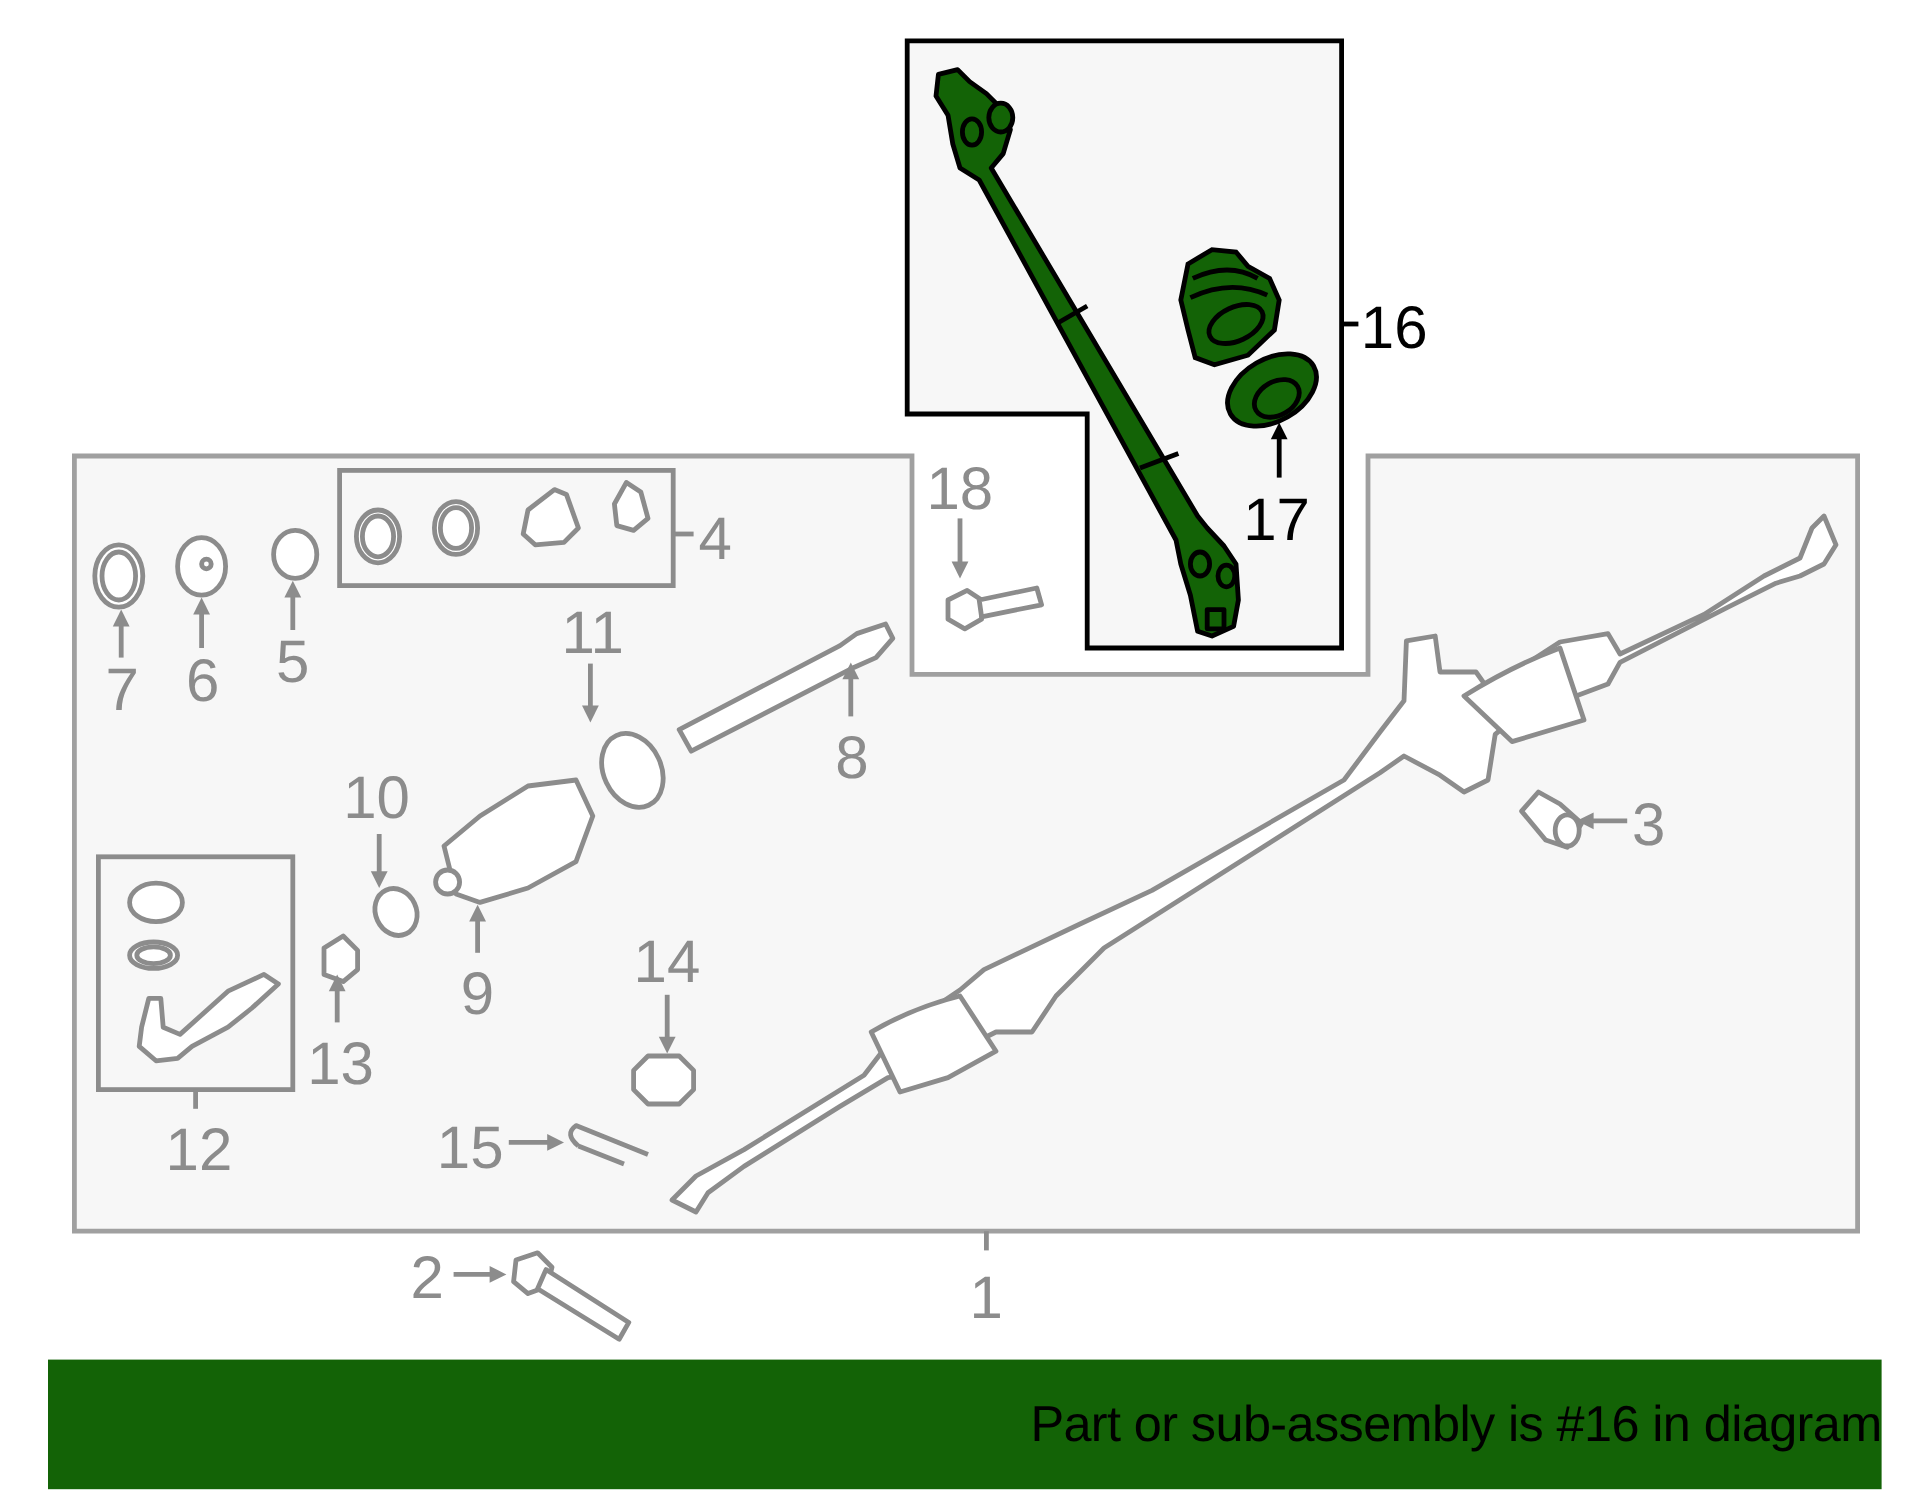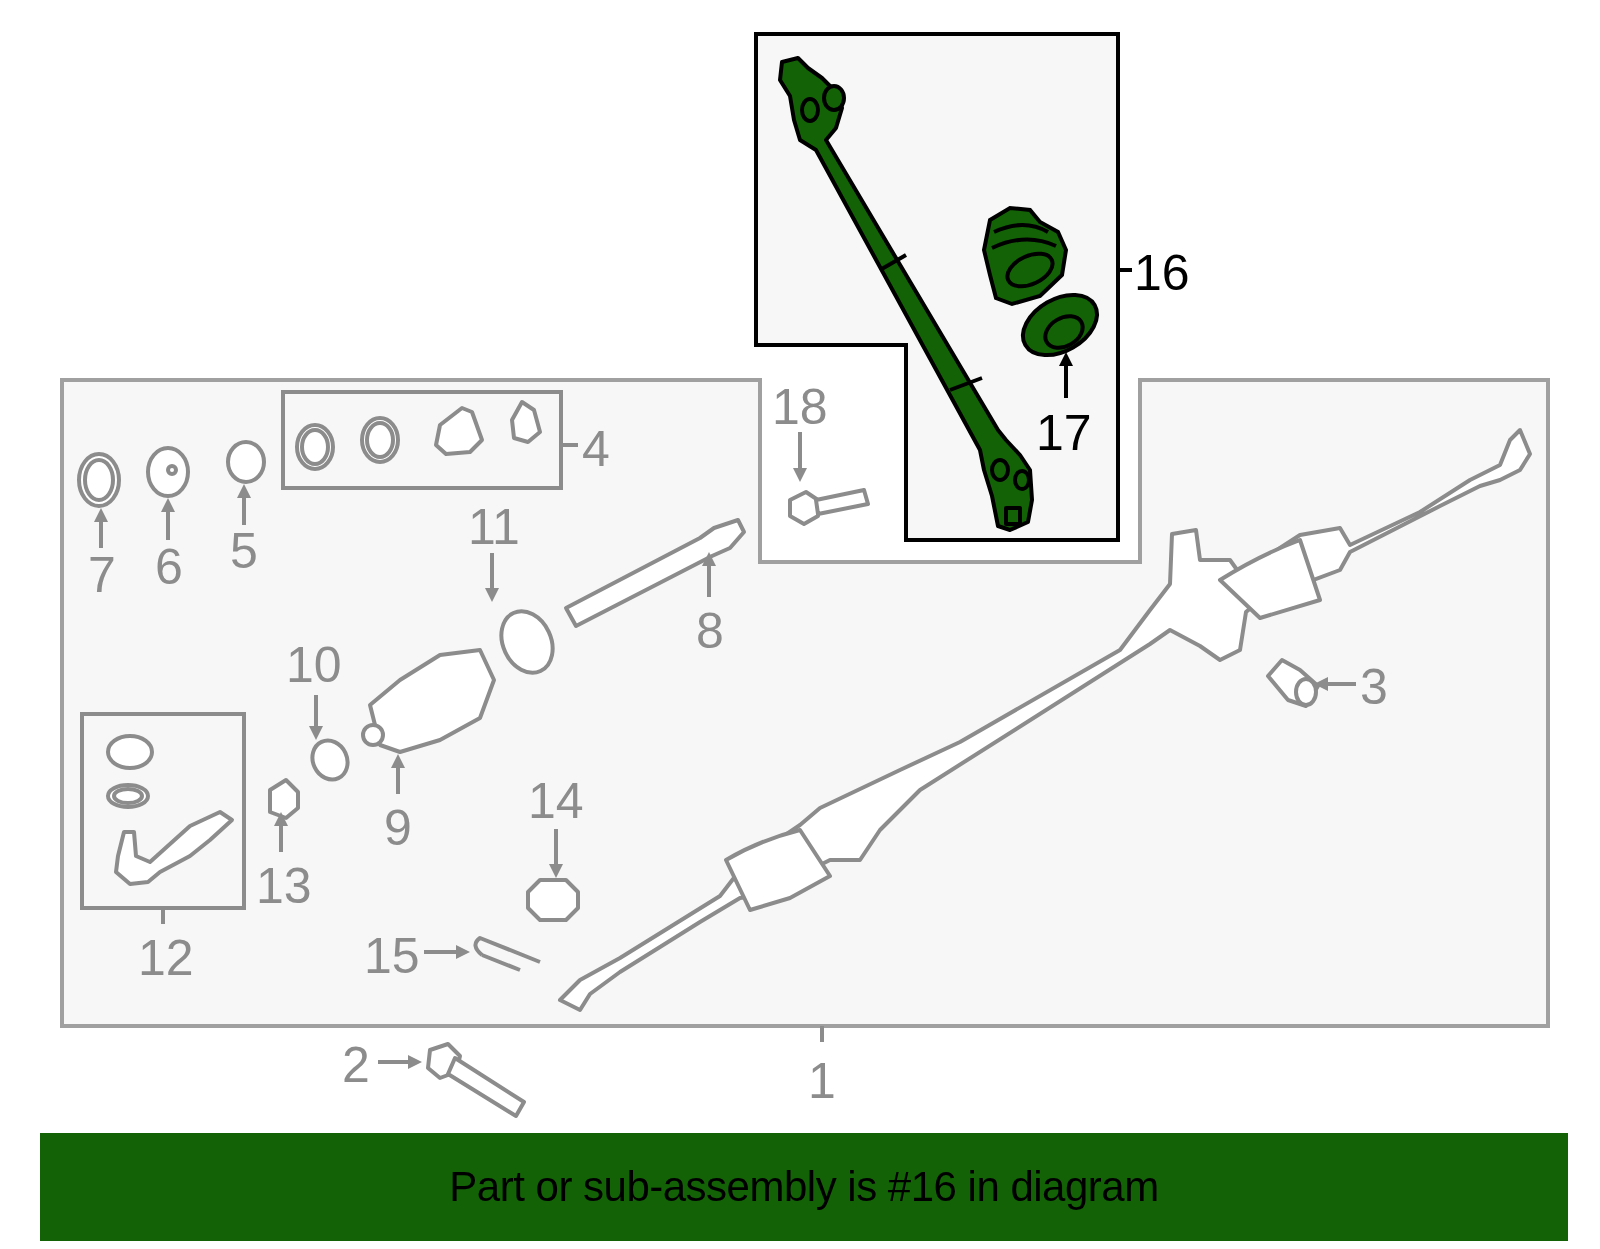--- a/index.html
+++ b/index.html
@@ -1,20 +1,20 @@
 <!DOCTYPE html>
 <html><head>
 <meta charset="utf-8">
 <style>
   html,body{margin:0;padding:0;background:#ffffff;}
   body{width:1600px;height:1249px;position:relative;overflow:hidden;font-family:"Liberation Sans",sans-serif;}
   #diagram{position:absolute;left:0;top:0;width:1600px;height:1249px;}
   .callout{font-family:"Liberation Sans",sans-serif;font-size:50px;fill:#8c8c8c;}
   .callout.dark{fill:#000000;}
-  .banner{position:absolute;left:40px;top:1133px;width:1528px;height:108px;background:#136306;display:flex;flex-direction:column;align-items:center;justify-content:center;}
+  .banner{position:absolute;left:40px;top:1133px;width:1528px;height:108px;background:#136306;display:flex;flex-direction:column;align-items:flex-end;justify-content:center;}
   .banner-line{font-family:"Liberation Sans",sans-serif;font-size:42px;line-height:50px;color:#000;letter-spacing:-0.5px;}
 </style>
 </head>
 <body>
 
 <svg id="diagram" viewBox="0 0 1600 1249" xmlns="http://www.w3.org/2000/svg">
 
   <path d="M62,380 L760,380 L760,562 L1140,562 L1140,380 L1548,380 L1548,1026 L62,1026 Z" fill="#f7f7f7" stroke="#a0a0a0" stroke-width="4"></path>
 
   <path d="M756,34 L1118,34 L1118,540 L906,540 L906,345 L756,345 Z" fill="#f7f7f7" stroke="#000" stroke-width="4"></path>

